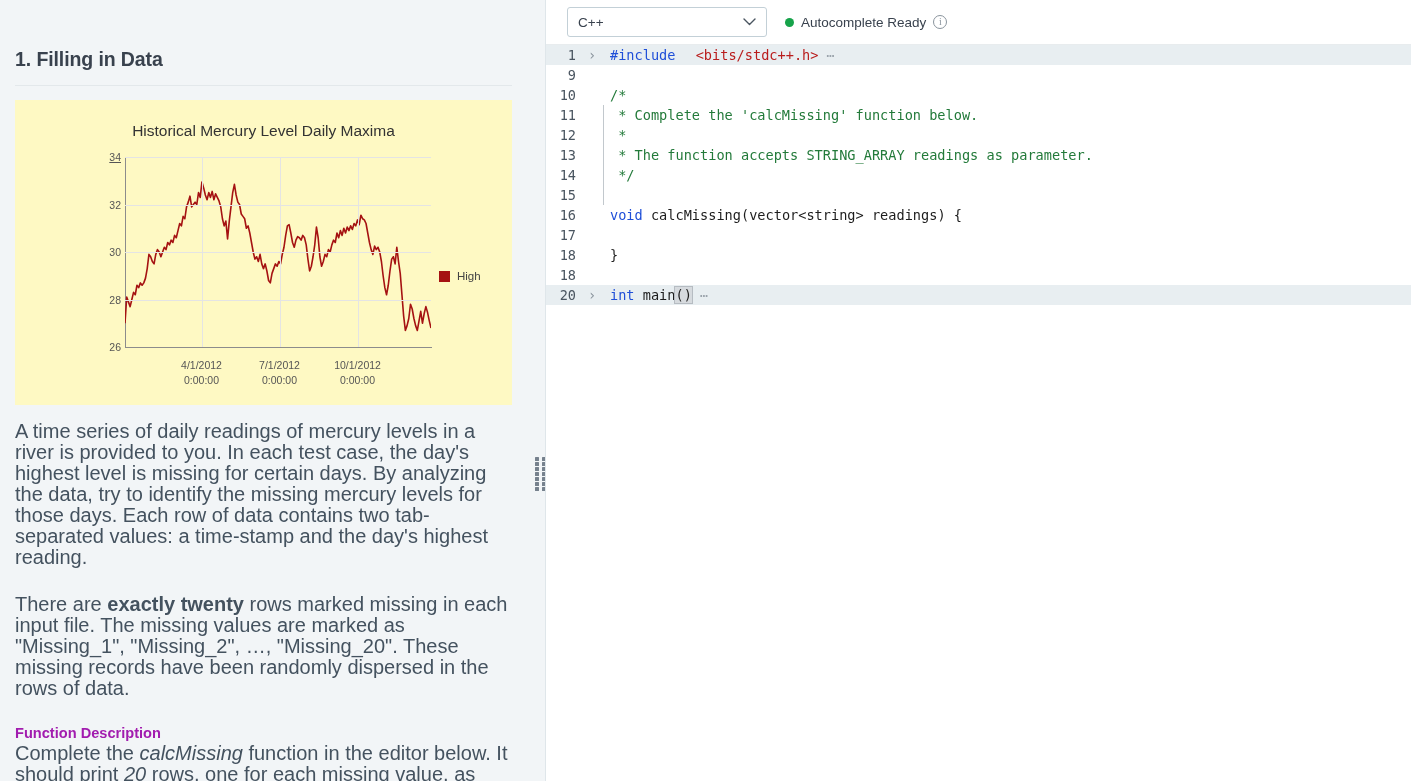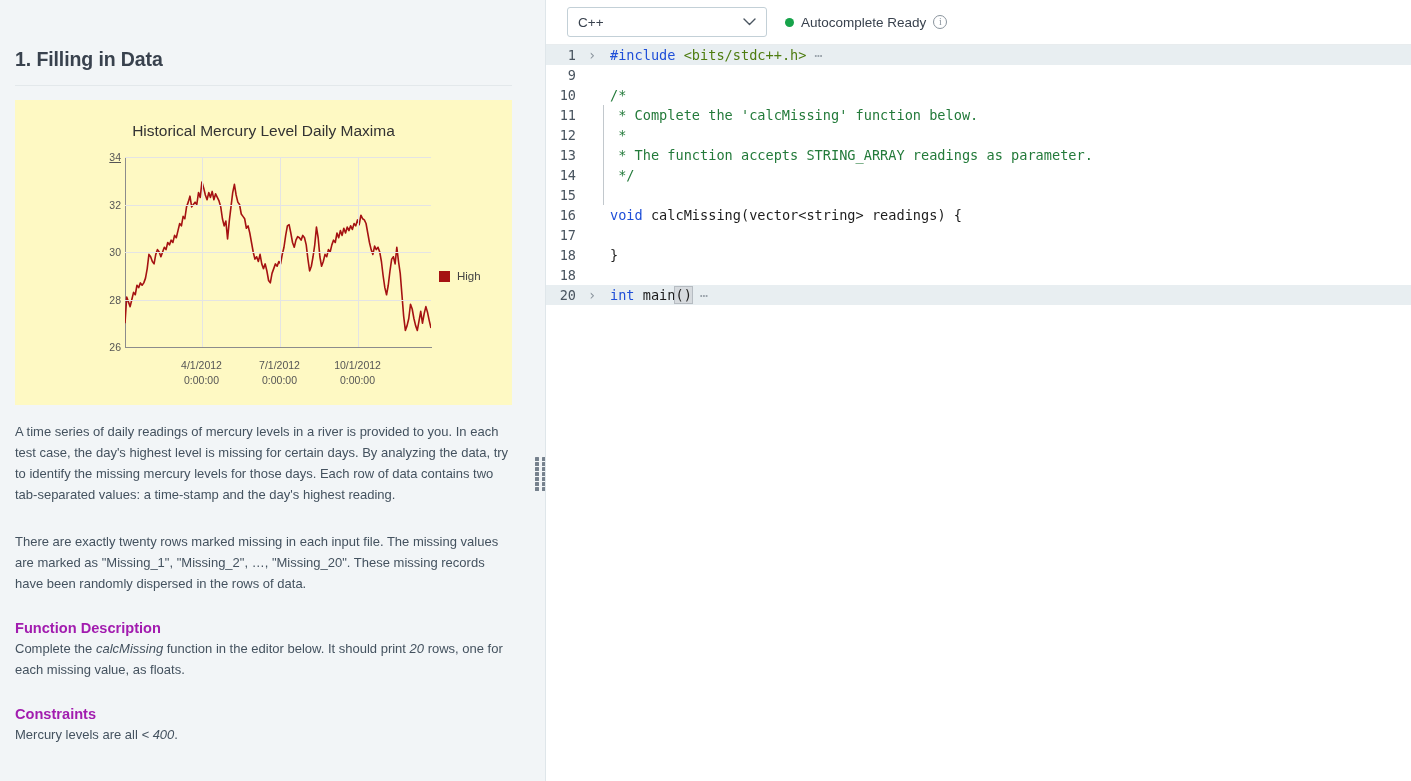--- a/index.html
+++ b/index.html
@@ -83,36 +83,36 @@
   #legend {
     position: absolute; left: 424px; top: 170px;
     display: flex; align-items: center; gap: 7px;
   }
   #legend-swatch { width: 11px; height: 11px; background: #a51212; }
   #legend-label { font-size: 11.5px; color: #444; }
   #series-svg { position: absolute; left: 0; top: 0; }
 
   
   .para {
-    font-size: 13px;
+    font-size: 20px;
     line-height: 21px;
     color: #44525f;
     width: 500px;
     margin: 0;
   }
   #para-1 { margin-top: 16px; }
   #para-2 { margin-top: 26px; }
   .section-head {
     font-size: 14.6px;
     font-weight: bold;
     color: #a21caf;
     margin: 26px 0 2px 0;
   }
   .para em { font-style: italic; }
-  .para b { font-weight: normal; }
+  .para b { font-weight: bold; }
 
   
   #drag-handle {
     position: absolute;
     left: 534px; top: 456px;
     width: 12px; height: 36px;
     display: grid;
     grid-template-columns: 4px 4px;
     grid-template-rows: repeat(7, 4px);
     gap: 1px 3px;
@@ -198,21 +198,21 @@
     width: 10px; min-width: 10px;
     position: relative;
   }
   .gutter-bar.active::before {
     content: ""; position: absolute;
     left: 3px; top: 0; bottom: 0; width: 1px;
     background: #c2c8cd;
   }
   .code-text { flex: 1; }
   .tok-pre   { color: #1f4fd8; }
-  .tok-str   { color: #4d7c0f; }
+  .tok-str   { color: #b91c1c; margin-left: 12px; }
   .tok-cmt   { color: #237a3a; }
   .tok-kw    { color: #1f4fd8; }
   .tok-pln   { color: #1d1d1d; }
   .tok-ell   { color: #9aa3ab; }
   .bracket-hl { background: #d6dade; outline: 1px solid #b6bcc2; }
 </style>
 </head>
 <body>
 
 <div id="app">

